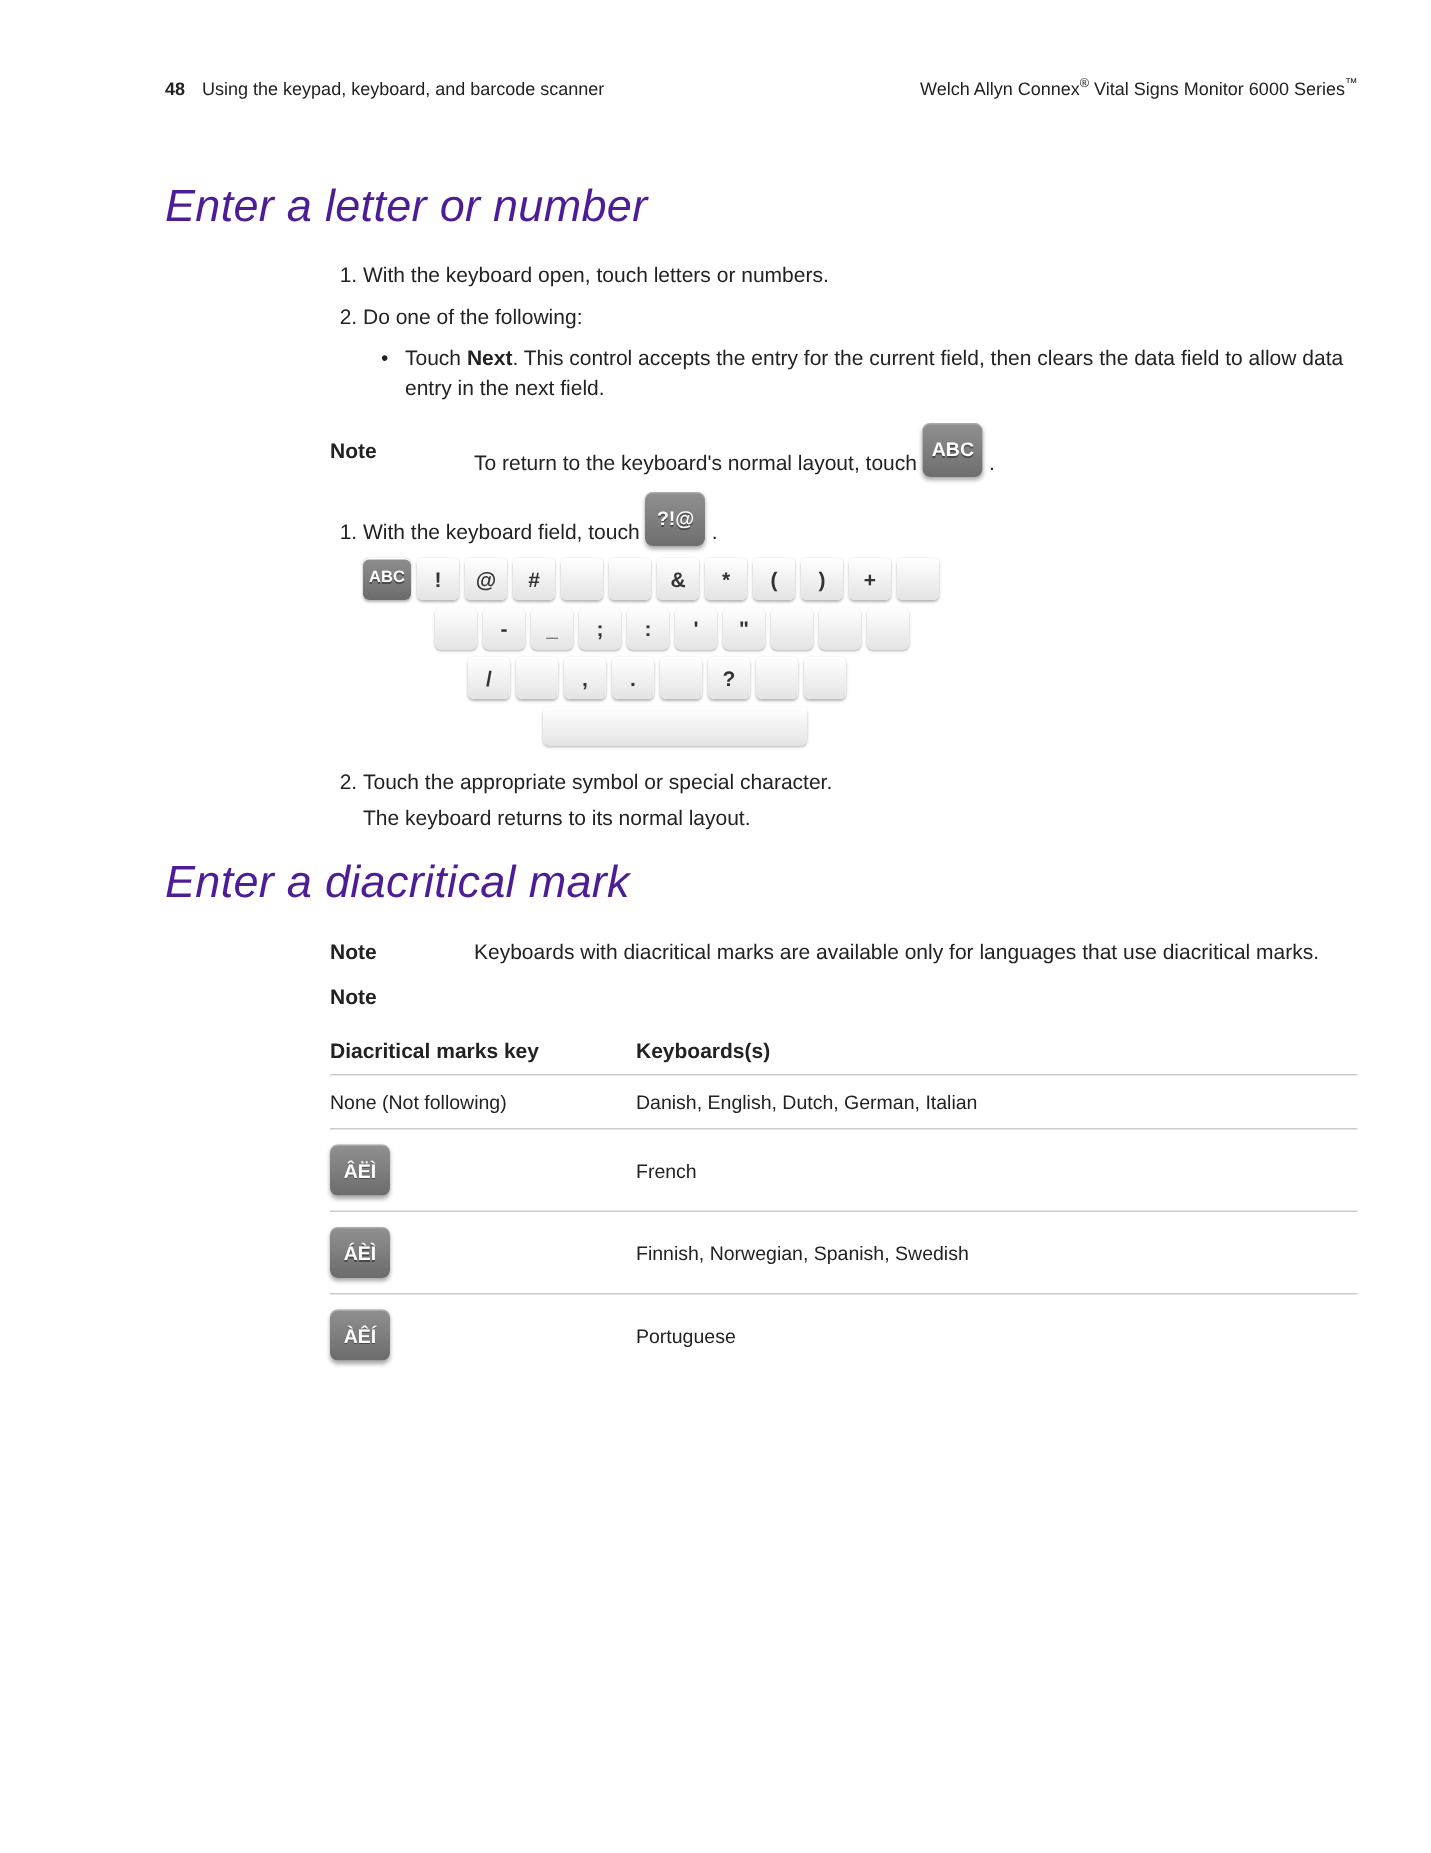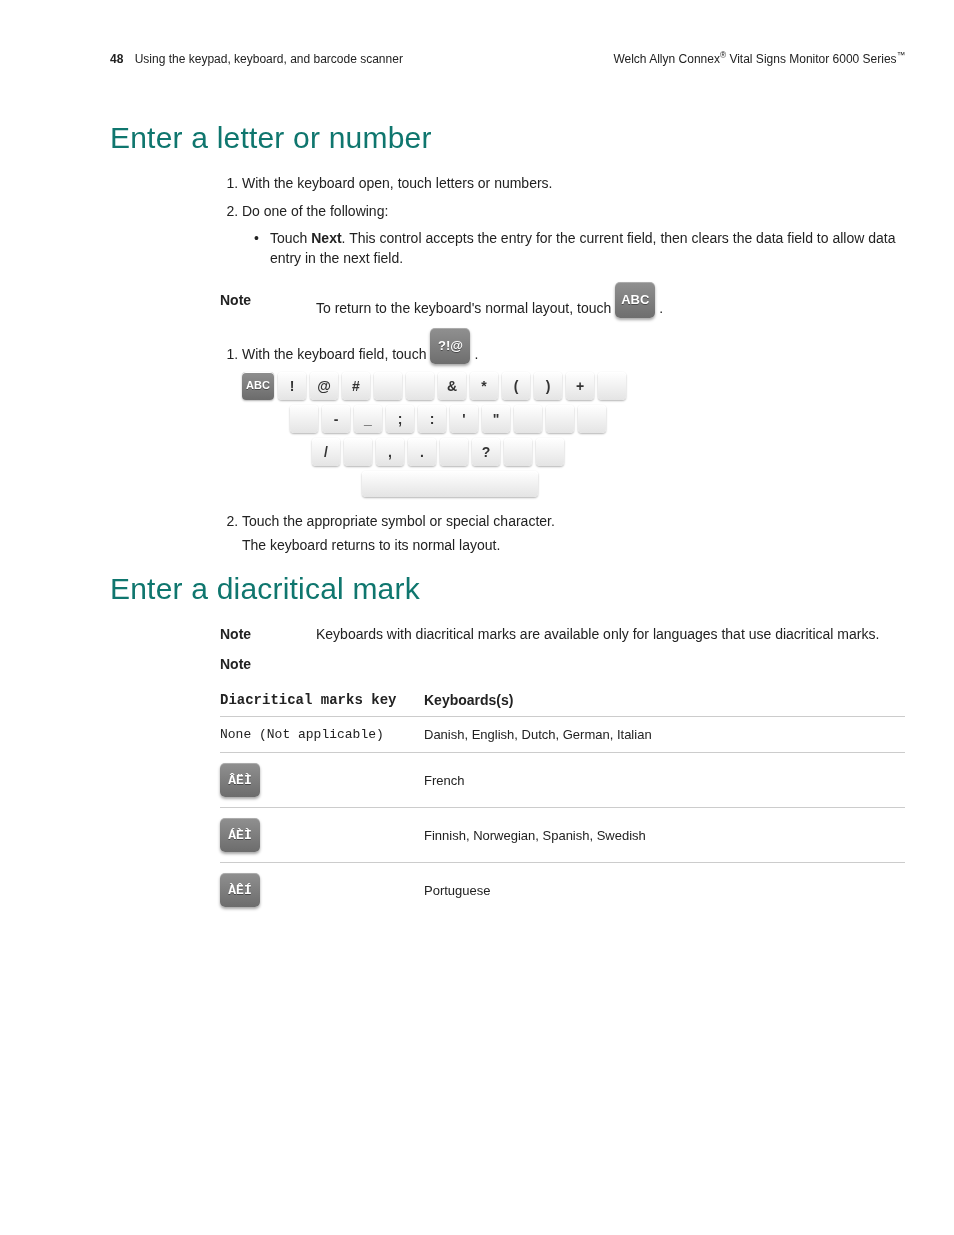--- a/index.html
+++ b/index.html
@@ -25,22 +25,23 @@
   }
   .header-line .left { font-size: 12px; }
   .header-line .left b { font-weight: bold; margin-right: 8px; }
   .header-line .right { font-size: 12px; }
   sup { font-size: 0.7em; }
   h1 {
     font-family: "Helvetica Neue", Arial, sans-serif;
     font-weight: 300;
     font-size: 30px;
     margin: 0 0 18px 0;
-    color: #0f766e;
+    color: #4c1d95;
     letter-spacing: 0.2px;
+    font-style: italic;
   }
   .content-block { margin-left: 110px; }
   ol { margin: 0 0 14px 0; padding-left: 22px; }
   ol > li { margin-bottom: 8px; line-height: 1.45; }
   ul.bullets { list-style: none; padding-left: 28px; margin: 6px 0 0 0; }
   ul.bullets > li { position: relative; margin-bottom: 8px; line-height: 1.45; }
   ul.bullets > li::before {
     content: "•"; position: absolute; left: -16px; top: 0;
   }
   .note-row { display: flex; margin-bottom: 10px; line-height: 1.45; align-items: flex-start; }
@@ -80,21 +81,21 @@
   }
   .kb-space {
     width: 176px; height: 26px;
     border-radius: 4px;
     background: linear-gradient(#fff,#e4e4e4);
     box-shadow: 0 1px 2px rgba(0,0,0,.3), inset 0 1px 0 #fff;
   }
 
   
   .dt-headers { display:flex; margin-top:18px; margin-bottom:8px;}
-  .dt-col1 { width: 204px; font-weight: bold; font-size: 14px; font-family: Liberation Mono, monospace; }
+  .dt-col1 { width: 204px; font-weight: bold; font-size: 14px; font-family: Liberation Sans, sans-serif; }
   .dt-col2 { font-weight: bold; font-size: 14px; }
   .dt-row { display:flex; align-items:center; border-top:1px solid #ccc; padding:10px 0; }
   .dt-row .dt-col1 { font-size: 13px; font-weight: normal; }
   .dt-row .dt-col2 { font-size: 13px; font-weight: normal; }
   .dia-key {
     display:inline-flex; align-items:center; justify-content:center;
     width:40px; height:34px; border-radius:5px;
     background: linear-gradient(#909090,#6c6c6c);
     color:#fff; font-weight:bold; font-size:13px;
     box-shadow: inset 0 1px 0 rgba(255,255,255,.25), 0 2px 3px rgba(0,0,0,.35);
@@ -211,21 +212,21 @@
     <div class="note-row">
       <div class="note-label">Note</div>
     </div>
 
     <div class="dt-headers">
       <div class="dt-col1">Diacritical marks key</div>
       <div class="dt-col2">Keyboards(s)</div>
     </div>
 
     <div class="dt-row">
-      <div class="dt-col1">None (Not applicable)</div>
+      <div class="dt-col1">None (Not following)</div>
       <div class="dt-col2">Danish, English, Dutch, German, Italian</div>
     </div>
     <div class="dt-row">
       <div class="dt-col1"><span class="dia-key">ÂËÌ</span></div>
       <div class="dt-col2">French</div>
     </div>
     <div class="dt-row">
       <div class="dt-col1"><span class="dia-key">ÁÈÌ</span></div>
       <div class="dt-col2">Finnish, Norwegian, Spanish, Swedish</div>
     </div>

